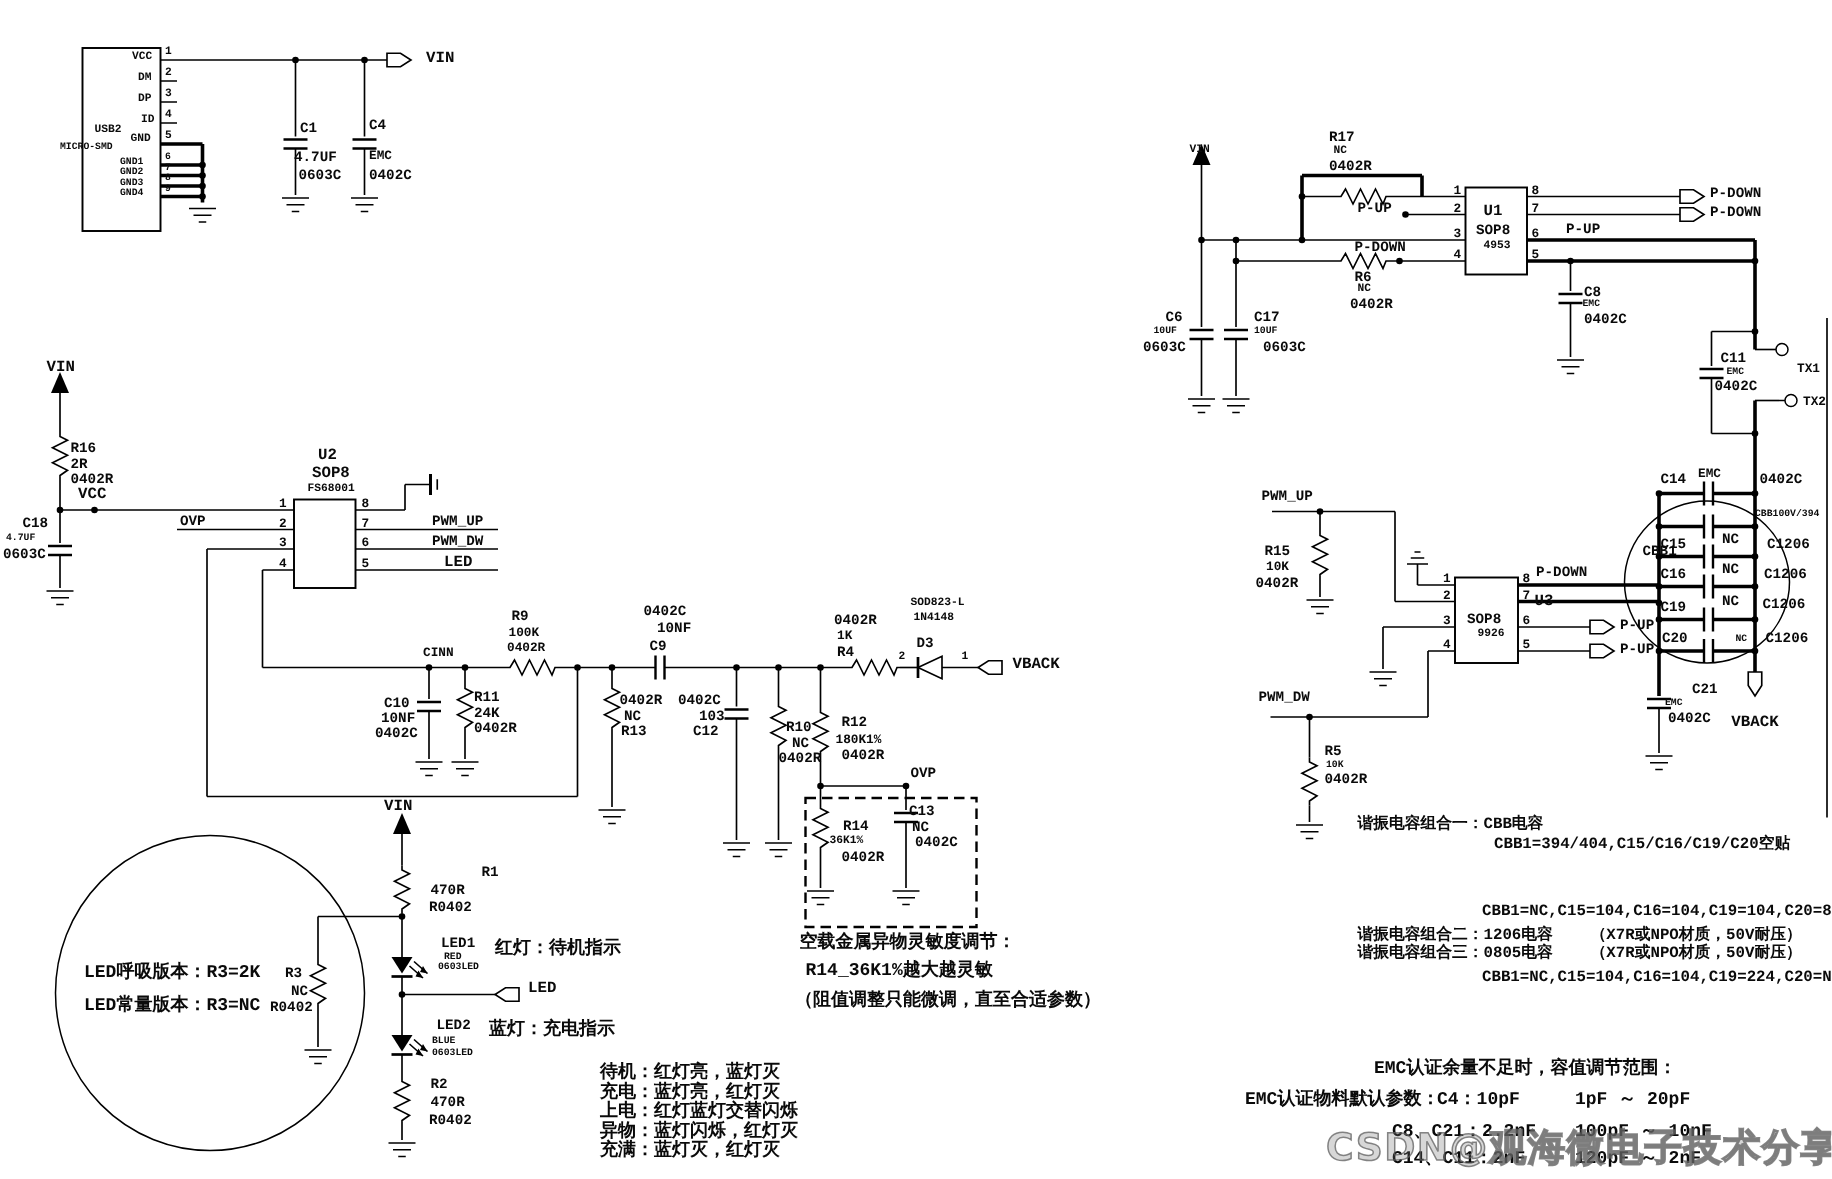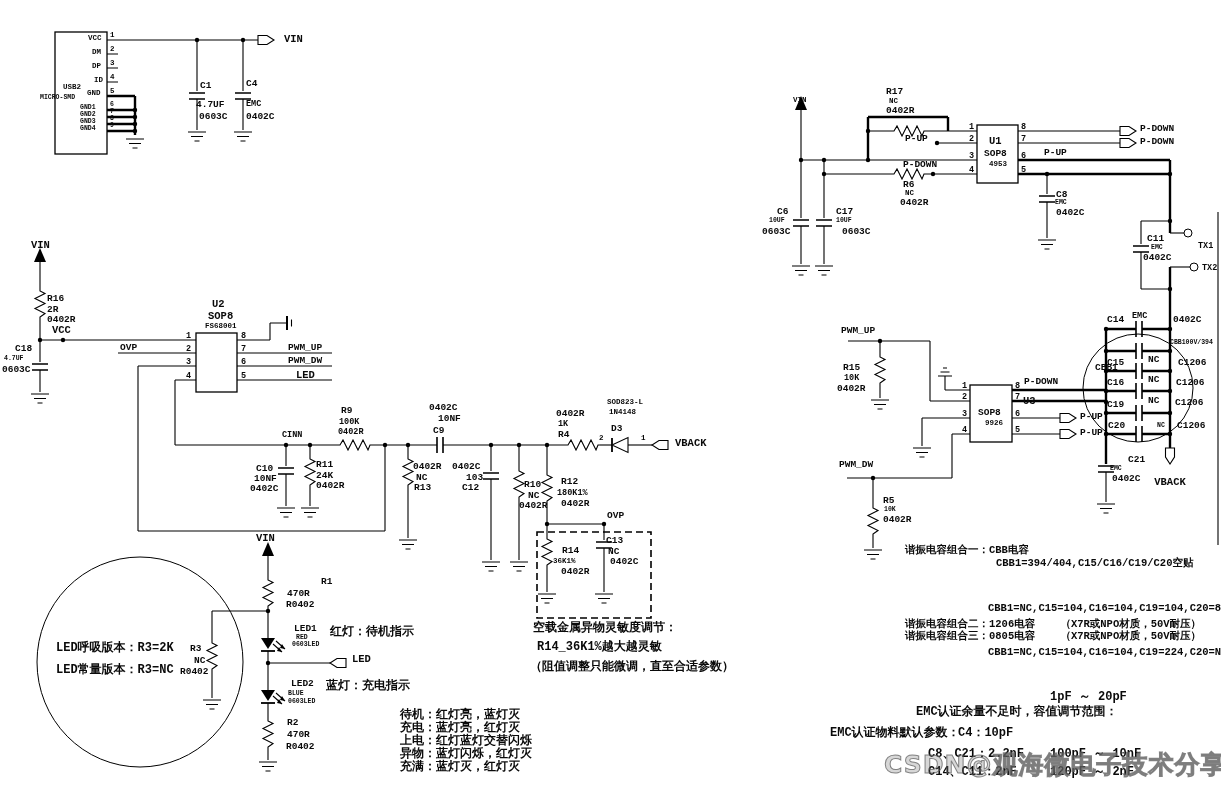--- a/index.html
+++ b/index.html
@@ -468,21 +468,21 @@
       <span class="lb s9" style="left: 883px; top: 515px;">0402R</span>
       <span class="lb cjk11" style="left: 905px; top: 545px;">谐振电容组合一：CBB电容</span>
       <span class="lb cjk11" style="left: 985px; top: 558px; padding-left: 11px;">CBB1=394/404,C15/C16/C19/C20空贴</span>
       <span class="lb cjk11" style="left: 905px; top: 587px; margin-top: 32px;">谐振电容组合二：1206电容    （X7R或NPO材质，50V耐压）</span>
       <span class="lb cjk11" style="left: 988px; top: 603px;">CBB1=NC,C15=104,C16=104,C19=104,C20=82nF</span>
       <span class="lb cjk11" style="left: 905px; top: 631px;">谐振电容组合三：0805电容    （X7R或NPO材质，50V耐压）</span>
       <span class="lb cjk11" style="left: 988px; top: 647px;">CBB1=NC,C15=104,C16=104,C19=224,C20=NC</span>
       <span class="lb cjk" style="left: 916px; top: 706px;">EMC认证余量不足时，容值调节范围：</span>
       <span class="lb cjk" style="left: 830px; top: 727px;">EMC认证物料默认参数：</span>
       <span class="lb cjk" style="left: 958px; top: 727px;">C4：10pF</span>
-      <span class="lb cjk" style="left: 1050px; top: 691px; text-align: right;">1pF ～ 20pF</span>
+      <span class="lb cjk" style="left: 1050px; top: 727px; text-align: right;">1pF ～ 20pF</span>
       <span class="lb cjk" style="left: 928px; top: 748px;">C8、C21：2.2nF</span>
       <span class="lb cjk" style="left: 1050px; top: 748px;">100pF ～ 10nF</span>
       <span class="lb cjk" style="left: 928px; top: 766px;">C14、C11：2nF</span>
       <span class="lb cjk" style="left: 1050px; top: 766px;">120pF ～ 2nF</span>
     </div>
 
 <div id="watermark">CSDN@观海微电子技术分享博客</div>
 
 </div>
 

